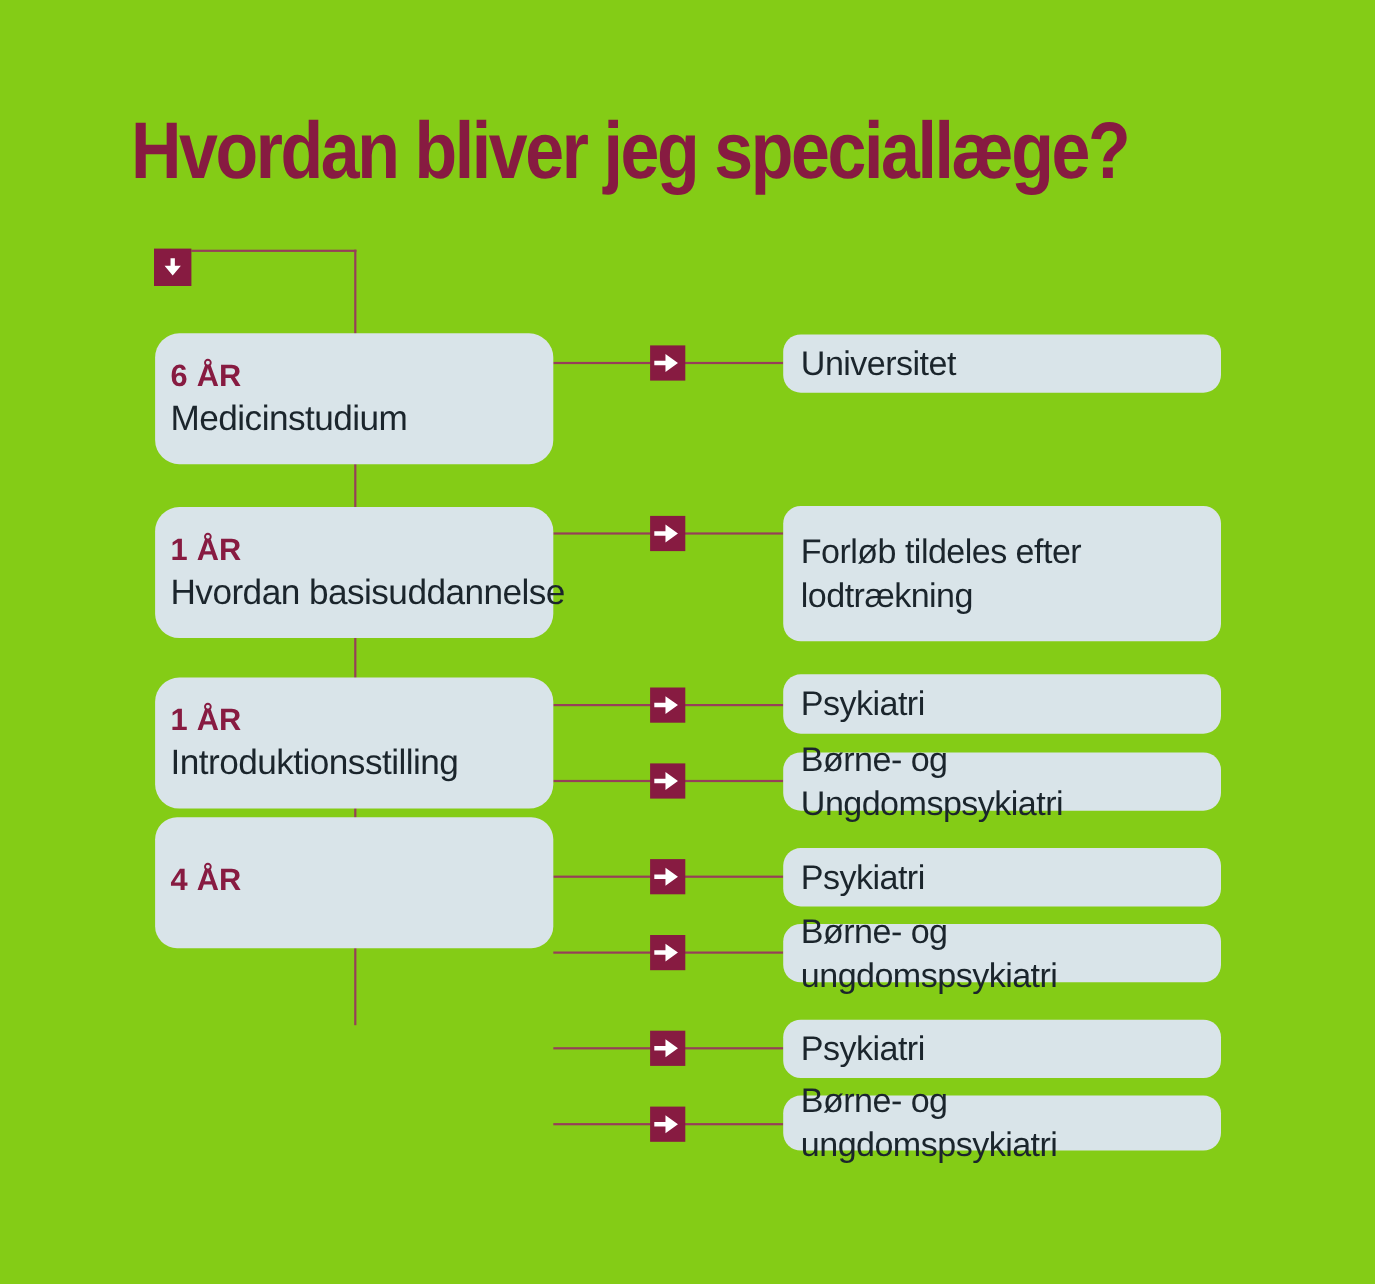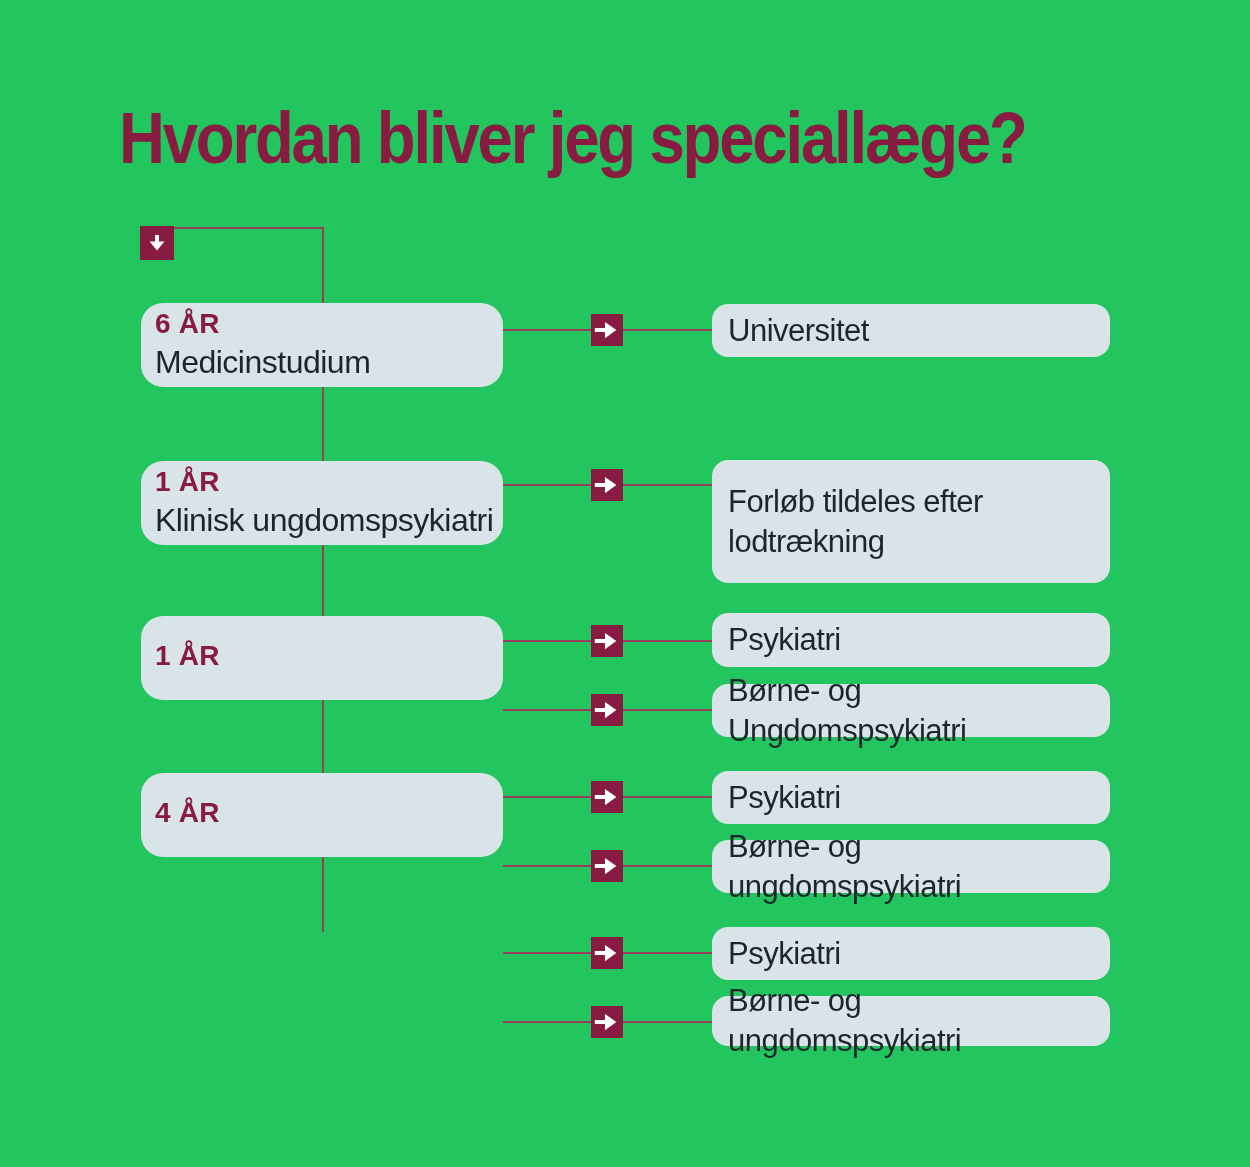--- a/index.html
+++ b/index.html
@@ -6,21 +6,21 @@
   html, body {
     margin: 0;
     padding: 0;
     background: #ffffff;
     font-family: "Liberation Sans", "DejaVu Sans", sans-serif;
   }
   .canvas {
     position: relative;
     width: 1250px;
     height: 1167px;
-    background: #22c55e;
+    background: #84cc16;
     overflow: hidden;
   }
   .title {
     position: absolute;
     left: 119px;
     top: 96px;
     margin: 0;
     font-size: 73px;
     font-weight: bold;
     letter-spacing: -2.5px;
@@ -53,21 +53,21 @@
     top: 226px;
     width: 34px;
     height: 34px;
   }
   .icon-square svg { display: block; }
   
   .stage {
     position: absolute;
     left: 141px;
     width: 362px;
-    height: 84px;
+    height: 119px;
     background: #d9e4e9;
     border-radius: 22px;
     z-index: 2;
     display: flex;
     flex-direction: column;
     justify-content: center;
     padding-left: 14px;
     box-sizing: border-box;
   }
   .stage .duration {
@@ -128,26 +128,27 @@
   <div class="hline" style="left:503px; top:865px; width:209px;"></div>
   <div class="hline" style="left:503px; top:952px; width:209px;"></div>
   <div class="hline" style="left:503px; top:1021px; width:209px;"></div>
 
   <div class="stage" style="top:303px;">
     <div class="duration">6 ÅR</div>
     <div class="name">Medicinstudium</div>
   </div>
   <div class="stage" style="top:461px;">
     <div class="duration">1 ÅR</div>
-    <div class="name">Klinisk ungdomspsykiatri</div>
+    <div class="name">Hvordan basisuddannelse</div>
   </div>
   <div class="stage" style="top:616px;">
     <div class="duration">1 ÅR</div>
-  </div>
-  <div class="stage" style="top:773px;">
+    <div class="name">Introduktionsstilling</div>
+  </div>
+  <div class="stage" style="top:743px;border-radius:20px;">
     <div class="duration">4 ÅR</div>
   </div>
 
   <div class="icon-square" style="left:591px; top:314px;">
     <svg width="26" height="26" viewBox="0 0 32 32">
         <path d="M1 13.5 H13.5 V6 L27.5 16 L13.5 26 V18.5 H1 Z" fill="#ffffff"></path>
       </svg>
   </div>
   <div class="icon-square" style="left:591px; top:469px;">
     <svg width="26" height="26" viewBox="0 0 32 32">

